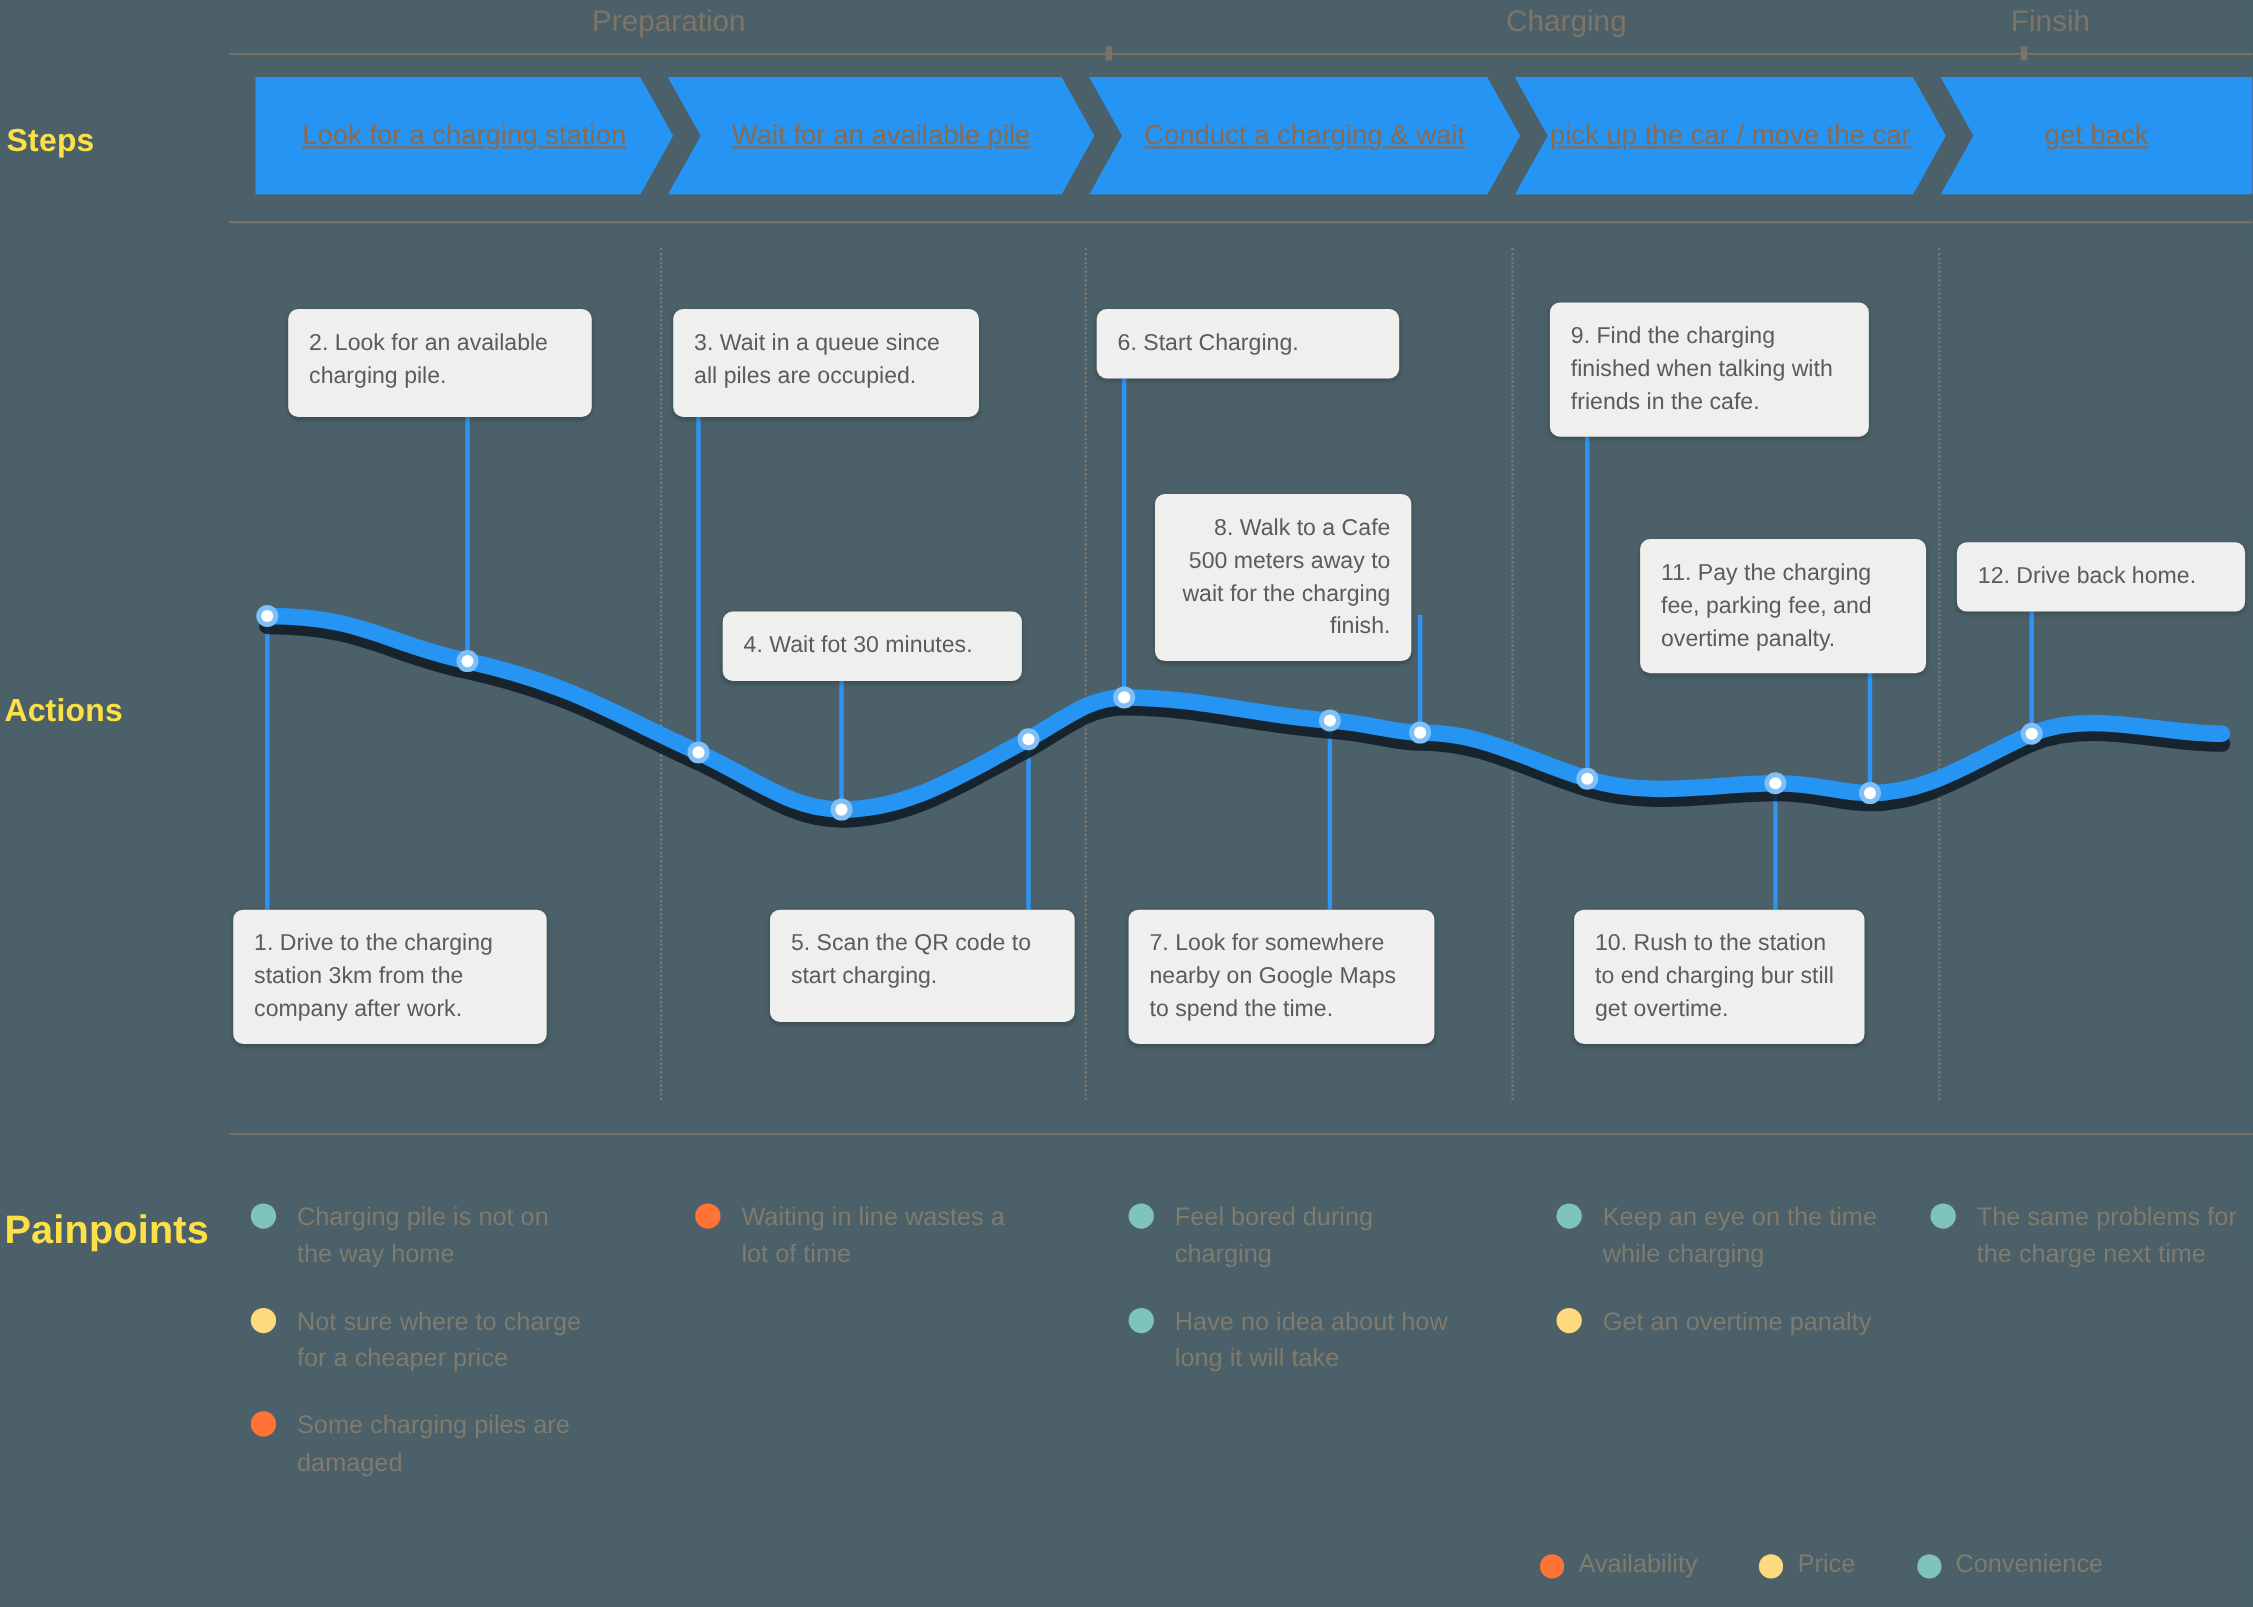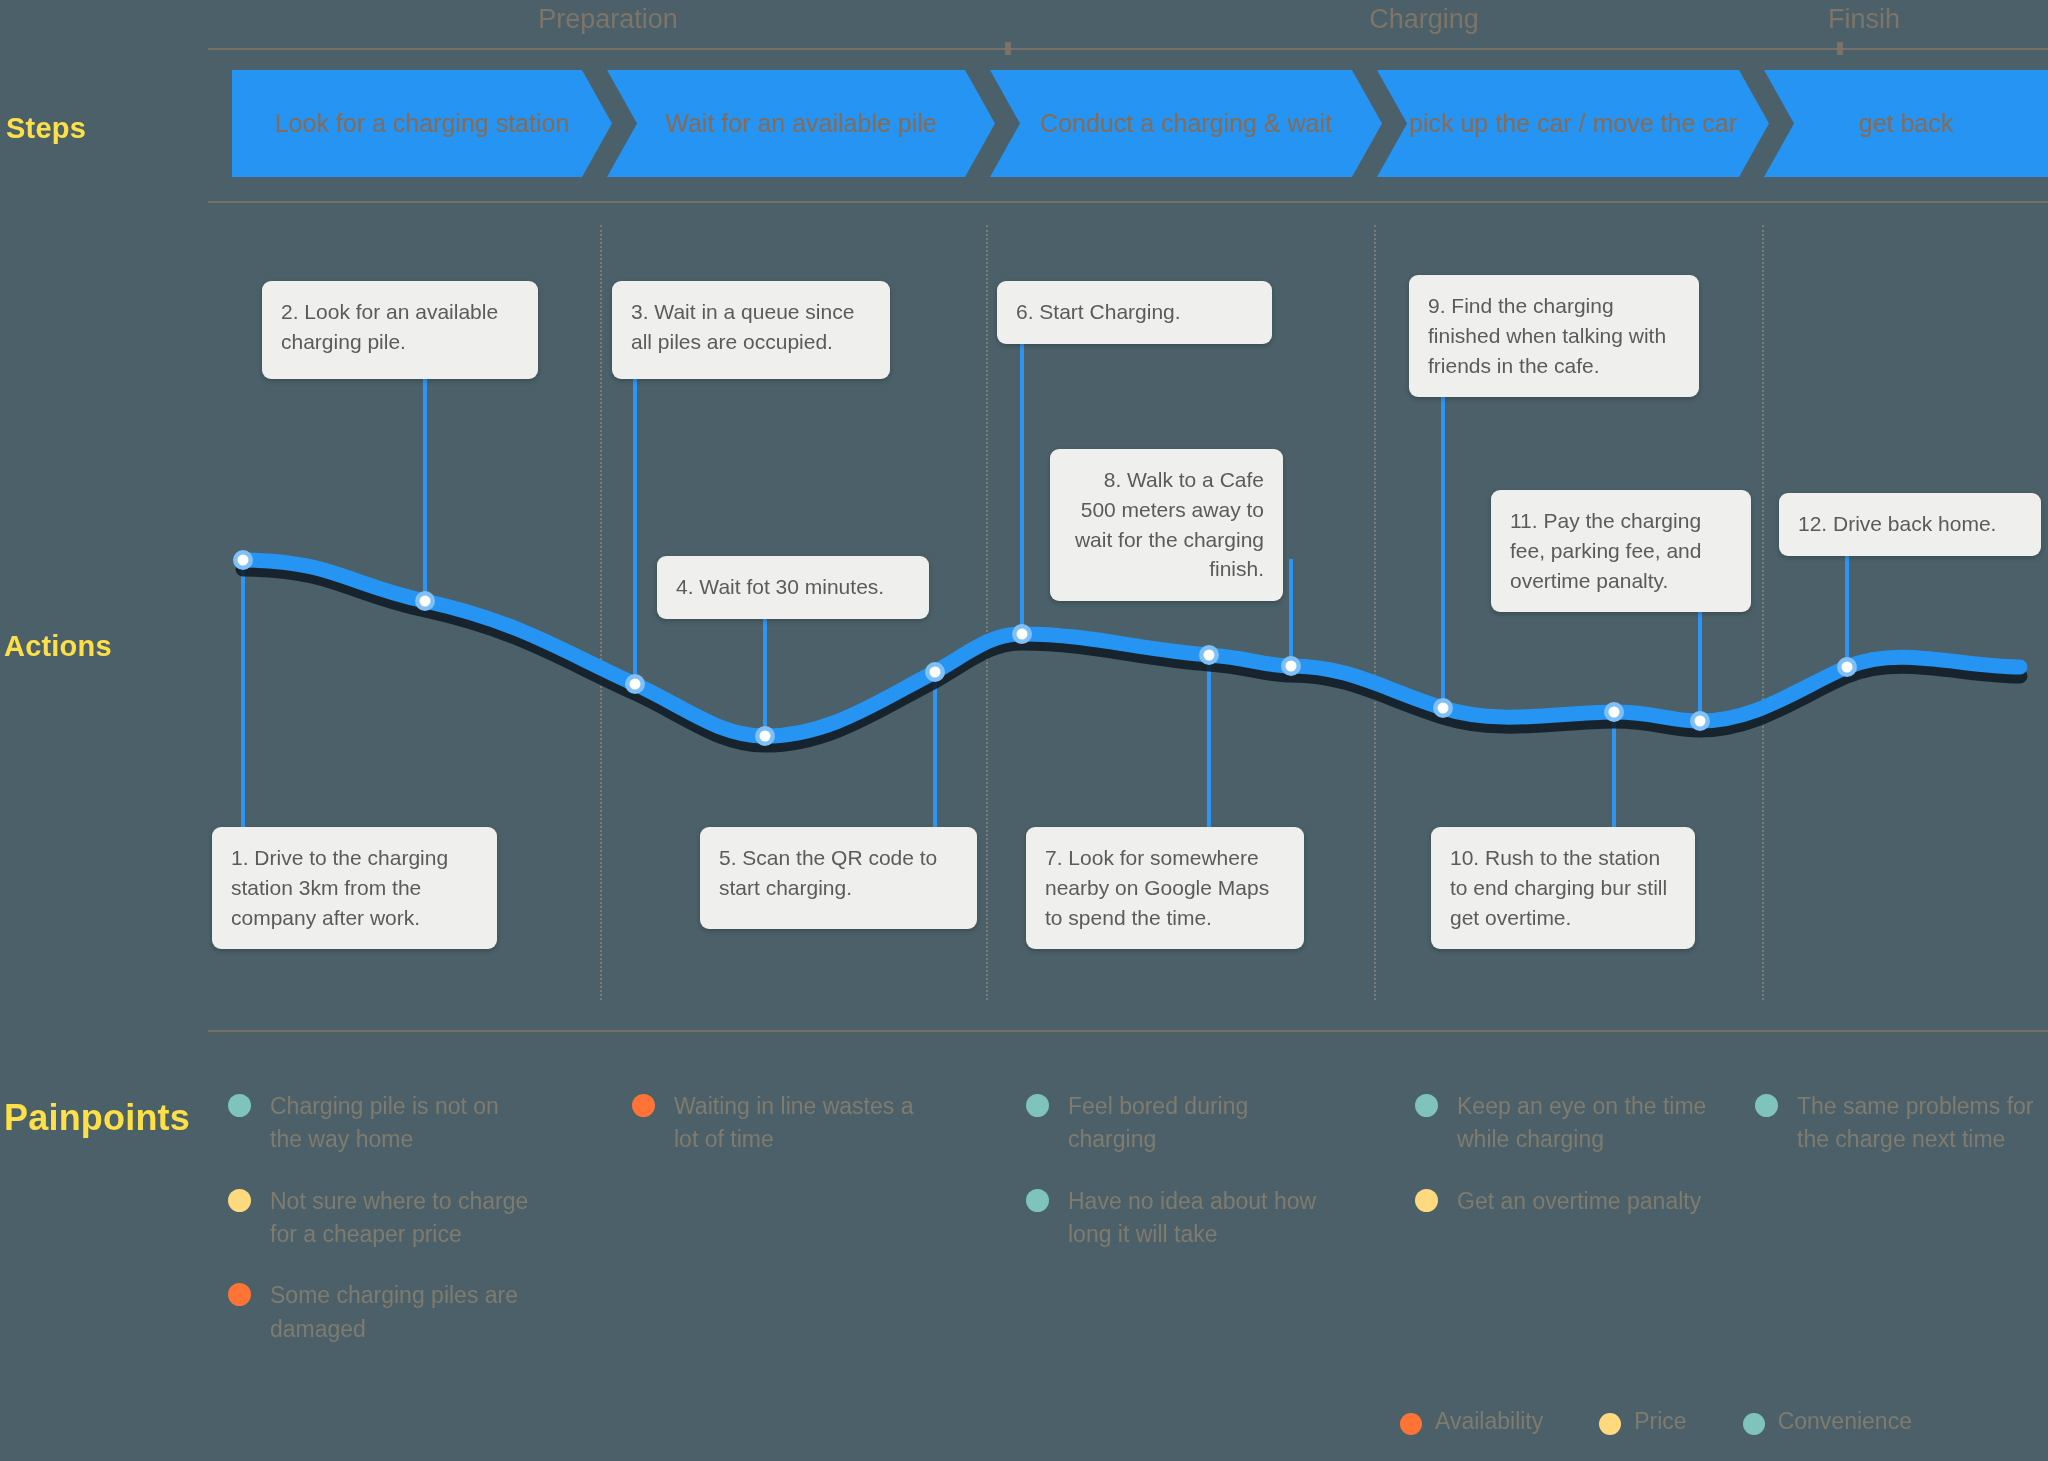--- a/index.html
+++ b/index.html
@@ -43,20 +43,21 @@
   
   #chevron-row{position:absolute;left:232px;top:70px;height:107px;}
   .chevron{
     position:absolute;top:0;height:107px;
     background:#2594f2;
     display:flex;align-items:center;justify-content:center;
     color:#8b6a4e;font-size:25px;line-height:1.15;
     text-align:center;
     box-sizing:border-box;
     padding:0 26px;
+    text-decoration:underline;
   }
   .chev-mid{
     clip-path:polygon(0 0, calc(100% - 30px) 0, 100% 50%, calc(100% - 30px) 100%, 0 100%, 30px 50%);
   }
   .chev-first{
     clip-path:polygon(0 0, calc(100% - 30px) 0, 100% 50%, calc(100% - 30px) 100%, 0 100%);
   }
   .chev-last{
     clip-path:polygon(0 0, 100% 0, 100% 100%, 0 100%, 30px 50%);
   }

